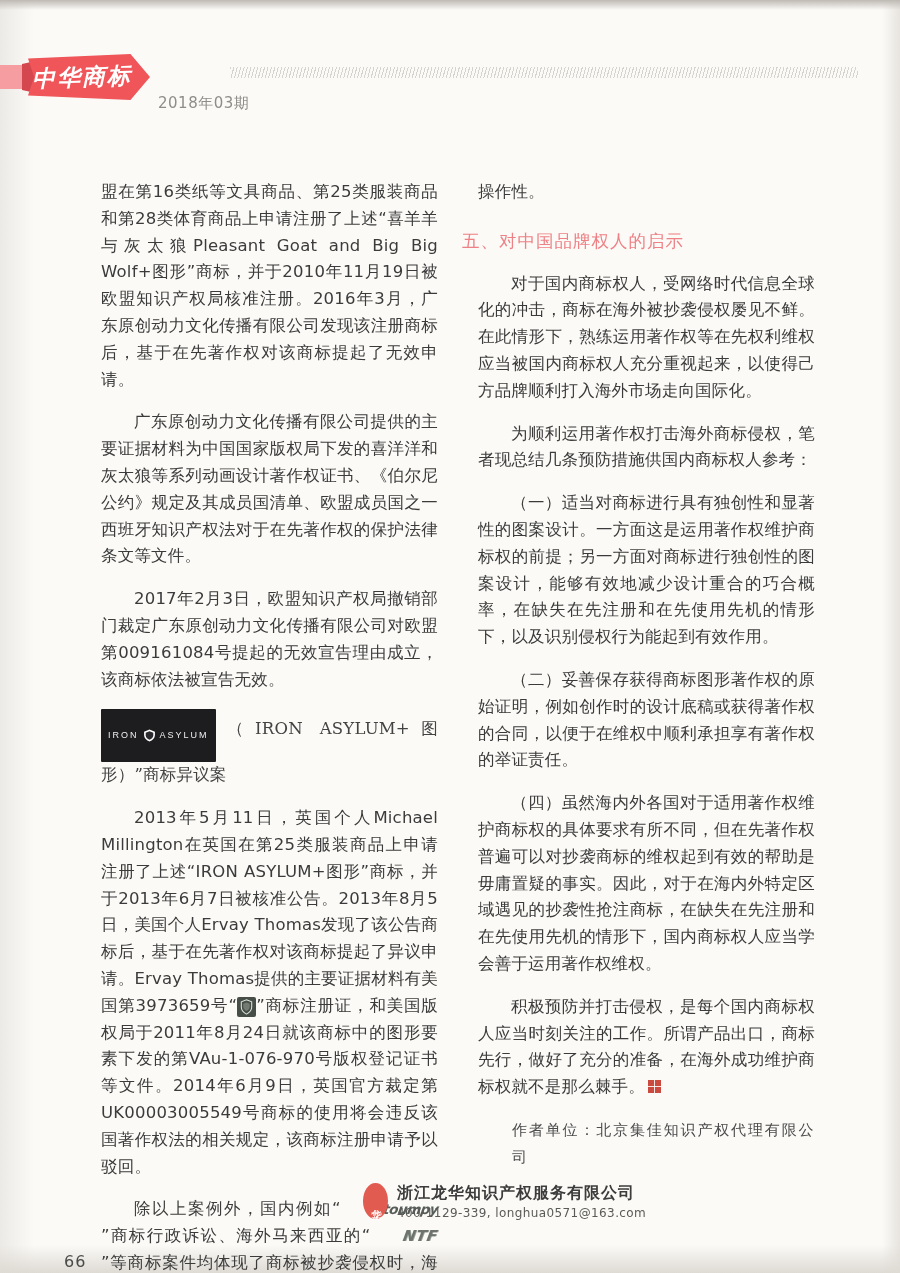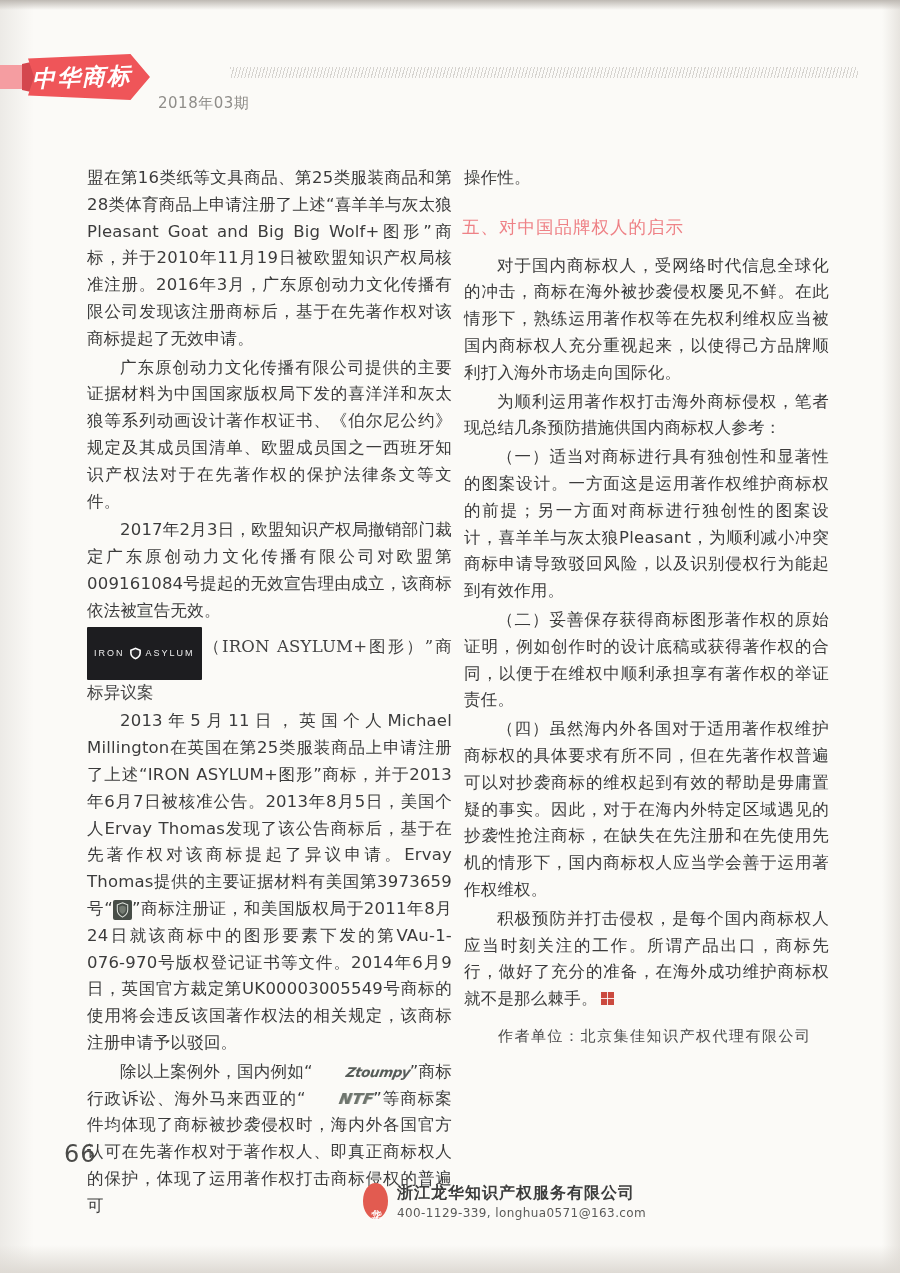--- a/index.html
+++ b/index.html
@@ -42,21 +42,21 @@
   }
 
   
   .columns{
     position:absolute;top:163px;left:85px;width:746px;
     display:flex;gap:8px;
   }
   .col{width:369px;}
   .p{
     font-size:16.5px;line-height:26.8px;color:#3b3b3b;text-align:justify;
-    margin:2px;letter-spacing:.2px;
+    margin:16px;letter-spacing:.2px;
   }
   .indent{text-indent:2em;}
   .kaiti{font-family:"DejaVu Serif","Liberation Serif",serif;color:#434343;}
   .sec-heading{
     color:#ee8186;font-size:17.5px;letter-spacing:1px;
     margin:22px 0 12px 0;font-weight:500;
   }
   .author{
     font-family:"DejaVu Serif","Liberation Serif",serif;
     font-size:15px;color:#4c4c4c;letter-spacing:1.5px;
@@ -83,21 +83,21 @@
   .wordmark-ntf{font-size:15px;color:#6e746d;letter-spacing:.5px;text-shadow:1px 0 #9aa099;}
   .end-seal{
     display:inline-block;width:13px;height:13px;background:#cb4a3f;vertical-align:-1px;margin-left:3px;
     background-image:
       linear-gradient(to right,transparent 46%,rgba(255,255,255,.85) 46%,rgba(255,255,255,.85) 54%,transparent 54%),
       linear-gradient(to bottom,transparent 46%,rgba(255,255,255,.85) 46%,rgba(255,255,255,.85) 54%,transparent 54%);
   }
 
   
   .page-number{
-    position:absolute;left:64px;top:1140px;font-size:24px;color:#4a4a48;letter-spacing:1px;text-align:right;
+    position:absolute;left:64px;top:1252px;font-size:16px;color:#4a4a48;letter-spacing:1px;text-align:right;
   }
   .footer-brand{
     position:absolute;left:363px;top:1183px;display:flex;align-items:flex-start;gap:9px;
   }
   .lh-seal{
     width:25px;height:36px;background:#e25b50;border-radius:50%;
     color:#fff;display:flex;align-items:center;justify-content:center;
     font-family:"DejaVu Serif","Liberation Serif",serif;
     font-size:11px;line-height:12px;writing-mode:vertical-rl;letter-spacing:1px;
     flex:0 0 auto;
@@ -144,21 +144,21 @@
           </span><span>”商标注册证，和美国版权局于2011年8月24日就该商标中的图形要素下发的第VAu-1-076-970号版权登记证书等文件。2014年6月9日，英国官方裁定第UK00003005549号商标的使用将会违反该国著作权法的相关规定，该商标注册申请予以驳回。</span></p>
 
       <p class="p indent"><span>除以上案例外，国内例如“</span><span class="wordmark wordmark-ztoumpy">Ztoumpy</span><span>”商标行政诉讼、海外马来西亚的“</span><span class="wordmark wordmark-ntf">NTF</span><span>”等商标案件均体现了商标被抄袭侵权时，海内外各国官方认可在先著作权对于著作权人、即真正商标权人的保护，体现了运用著作权打击商标侵权的普遍可</span></p>
     </div>
 
     <div class="col">
       <p class="p">操作性。</p>
       <p class="p sec-heading">五、对中国品牌权人的启示</p>
       <p class="p indent">对于国内商标权人，受网络时代信息全球化的冲击，商标在海外被抄袭侵权屡见不鲜。在此情形下，熟练运用著作权等在先权利维权应当被国内商标权人充分重视起来，以使得己方品牌顺利打入海外市场走向国际化。</p>
       <p class="p indent">为顺利运用著作权打击海外商标侵权，笔者现总结几条预防措施供国内商标权人参考：</p>
-      <p class="p indent">（一）适当对商标进行具有独创性和显著性的图案设计。一方面这是运用著作权维护商标权的前提；另一方面对商标进行独创性的图案设计，喜羊羊与灰太狼Pleasant，为顺利减小冲突商标申请导致驳回风险，以及识别侵权行为能起到有效作用。</p>
+      <p class="p indent">（一）适当对商标进行具有独创性和显著性的图案设计。一方面这是运用著作权维护商标权的前提；另一方面对商标进行独创性的图案设计，能够有效地减少设计重合的巧合概率，在缺失在先注册和在先使用先机的情形下，以及识别侵权行为能起到有效作用。</p>
       <p class="p indent">（二）妥善保存获得商标图形著作权的原始证明，例如创作时的设计底稿或获得著作权的合同，以便于在维权中顺利承担享有著作权的举证责任。</p>
       <p class="p indent">（四）虽然海内外各国对于适用著作权维护商标权的具体要求有所不同，但在先著作权普遍可以对抄袭商标的维权起到有效的帮助是毋庸置疑的事实。因此，对于在海内外特定区域遇见的抄袭性抢注商标，在缺失在先注册和在先使用先机的情形下，国内商标权人应当学会善于运用著作权维权。</p>
       <p class="p indent"><span>积极预防并打击侵权，是每个国内商标权人应当时刻关注的工作。所谓产品出口，商标先行，做好了充分的准备，在海外成功维护商标权就不是那么棘手。</span><span class="end-seal"></span></p>
       <p class="p author">作者单位：北京集佳知识产权代理有限公司</p>
     </div>
   </div>
 
   <div class="page-number">66</div>
   <div class="footer-brand">
     <span class="lh-seal">龙华</span>

